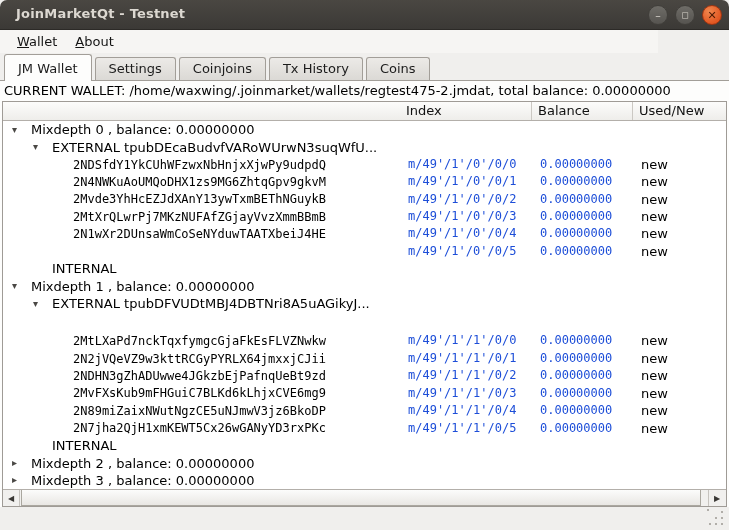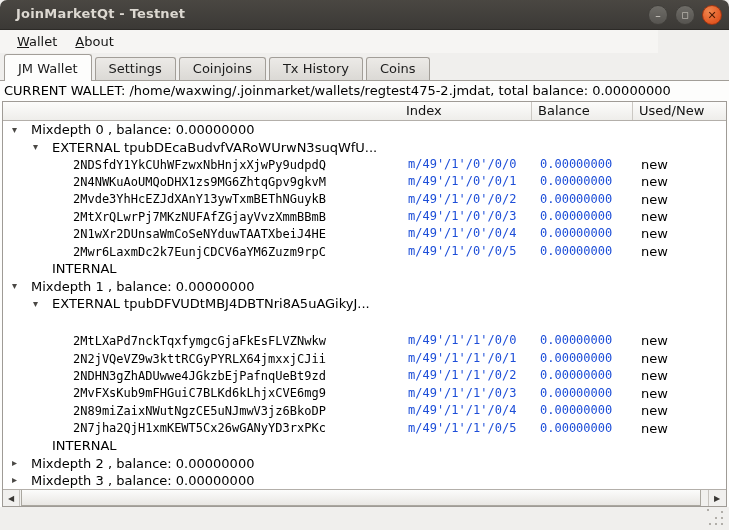--- a/index.html
+++ b/index.html
@@ -240,21 +240,20 @@
         </div>
         <div class="trow" style="padding-left: 50px;">
           <span class="exp-slot"></span>
           <span class="addr">2N1wXr2DUnsaWmCoSeNYduwTAATXbeiJ4HE</span>
           <span class="cell-index">m/49'/1'/0'/0/4</span>
           <span class="cell-balance">0.00000000</span>
           <span class="cell-status">new</span>
         </div>
         <div class="trow" style="padding-left: 50px;">
           <span class="exp-slot"></span>
-          <span class="addr">2Mwr6LaxmDc2k7EunjCDCV6aYM6Zuzm9rpC</span>
           <span class="cell-index">m/49'/1'/0'/0/5</span>
           <span class="cell-balance">0.00000000</span>
           <span class="cell-status">new</span>
         </div>
         <div class="trow" style="padding-left: 29px;">
           <span class="exp-slot"></span>
           <span class="lbl">INTERNAL</span>
         </div>
         <div class="trow" style="padding-left: 8px;">
           <span class="exp-slot">▾</span>

